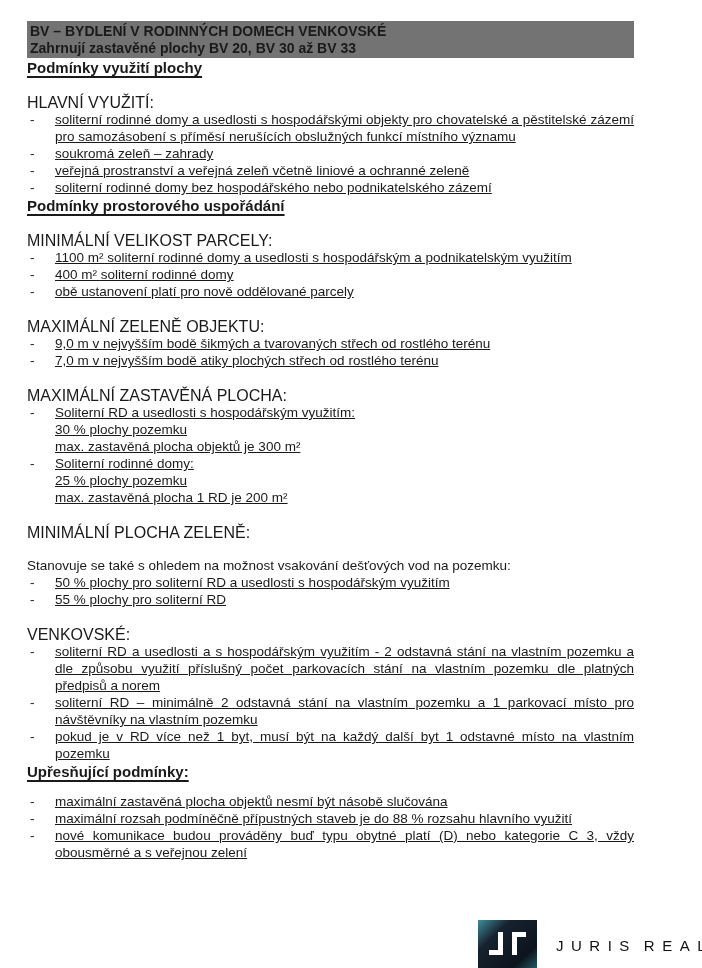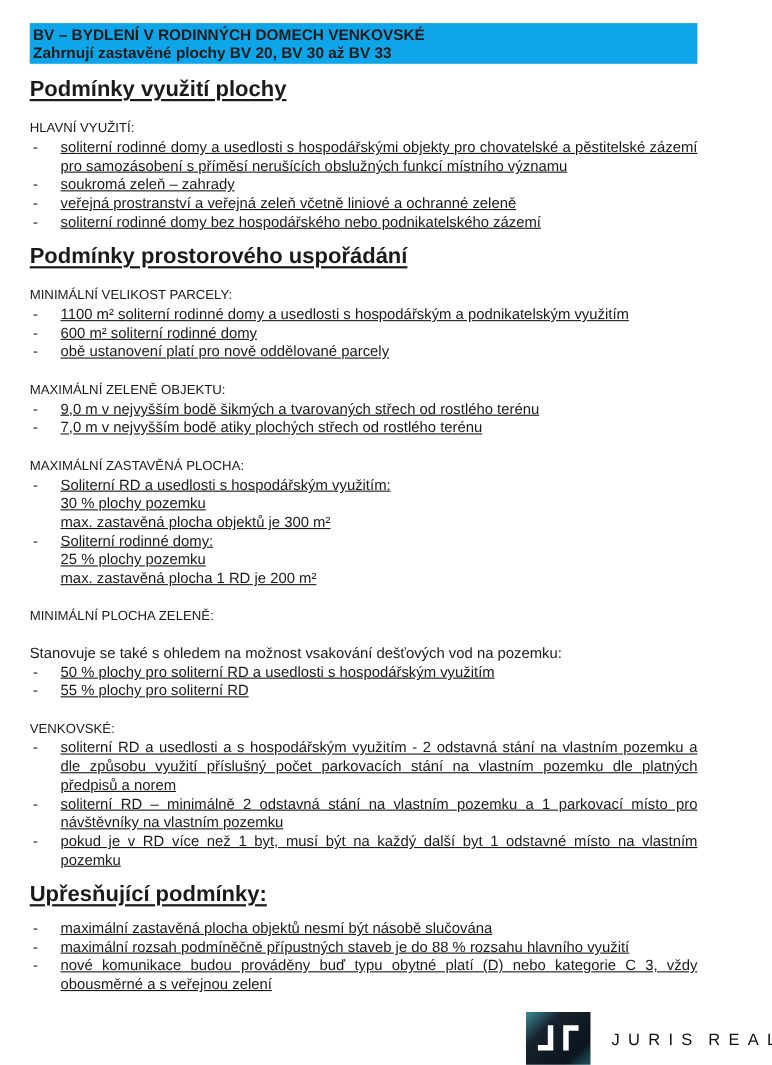--- a/index.html
+++ b/index.html
@@ -13,36 +13,36 @@
     font-size: 13.5px;
     line-height: 17px;
     -webkit-font-smoothing: antialiased;
   }
   .doc {
     position: absolute;
     left: 27px; top: 21px;
     width: 607px;
   }
   .header-box {
-    background: #0ea5e9;
+    background: #737373;
     font-weight: bold;
     font-size: 14px;
     line-height: 16.5px;
     padding: 2px 4px 2px 3px;
   }
   .heading {
     font-weight: bold;
-    font-size: 20px;
-    margin-top: 15px;
+    font-size: 15px;
+    margin-top: 1px;
     text-decoration: underline;
     text-decoration-thickness: 1.5px;
     text-underline-offset: 3px;
   }
   .subheading {
-    font-size: 12px;
+    font-size: 16px;
     margin-top: 18px;
   }
   .paragraph { margin-top: 16px; }
   .bullets { margin-top: 0; }
   .bullets.gap { margin-top: 13px; }
   .bullet {
     display: grid;
     grid-template-columns: 28px 1fr;
   }
   .dash { padding-left: 3px; }
@@ -109,21 +109,21 @@
       <div class="bullets">
         <div class="bullet">
           <div class="dash">-</div>
           <div class="btext">
             <div class="bline">1100 m² soliterní rodinné domy a usedlosti s hospodářským a podnikatelským využitím</div>
           </div>
         </div>
         <div class="bullet">
           <div class="dash">-</div>
           <div class="btext">
-            <div class="bline">600 m² soliterní rodinné domy</div>
+            <div class="bline">400 m² soliterní rodinné domy</div>
           </div>
         </div>
         <div class="bullet">
           <div class="dash">-</div>
           <div class="btext">
             <div class="bline">obě ustanovení platí pro nově oddělované parcely</div>
           </div>
         </div>
       </div>
       <div class="subheading">MAXIMÁLNÍ ZELENĚ OBJEKTU:</div>

